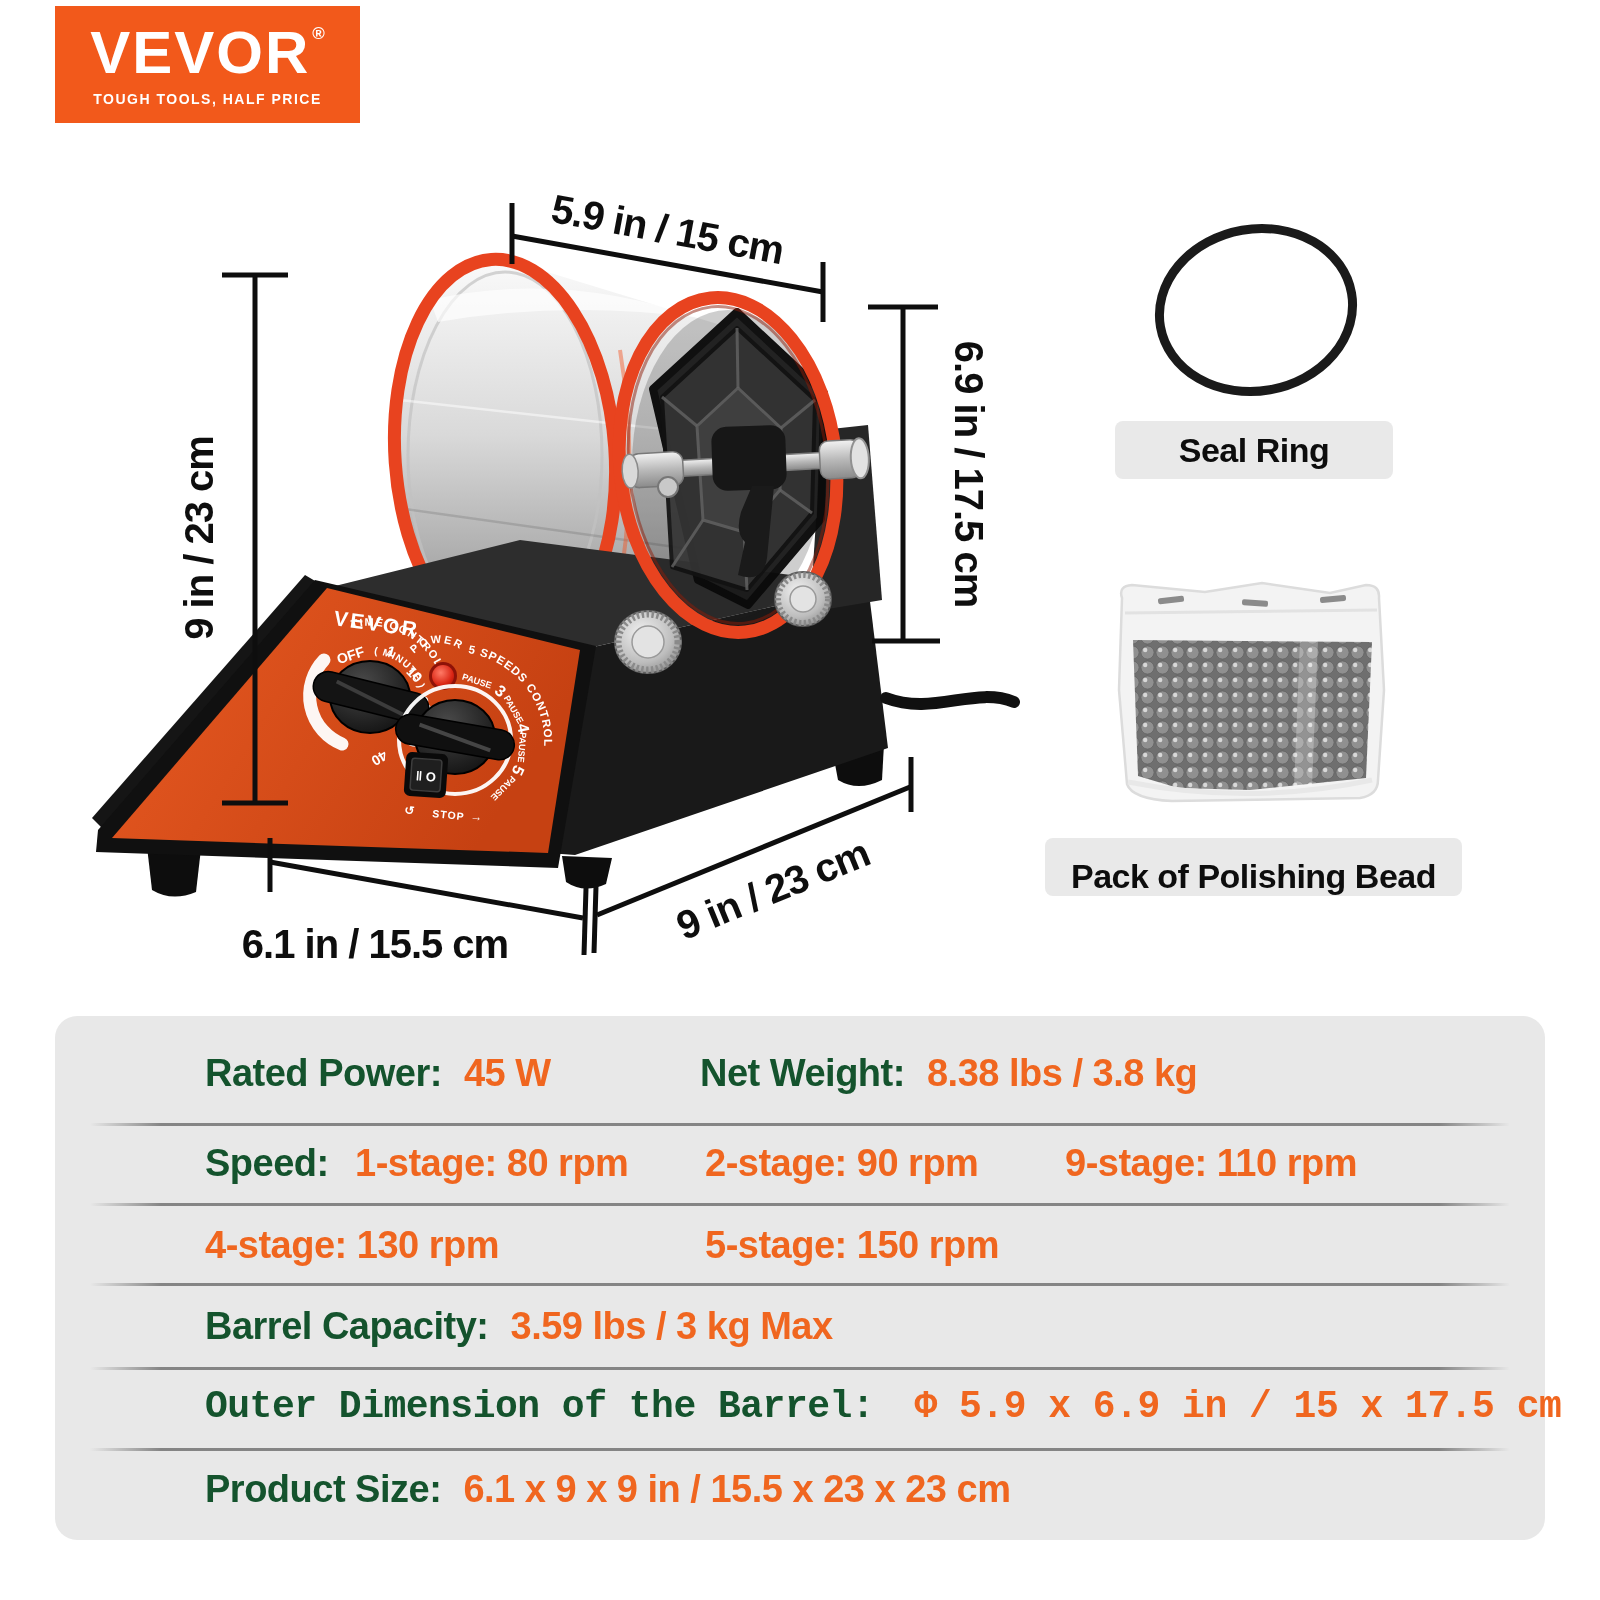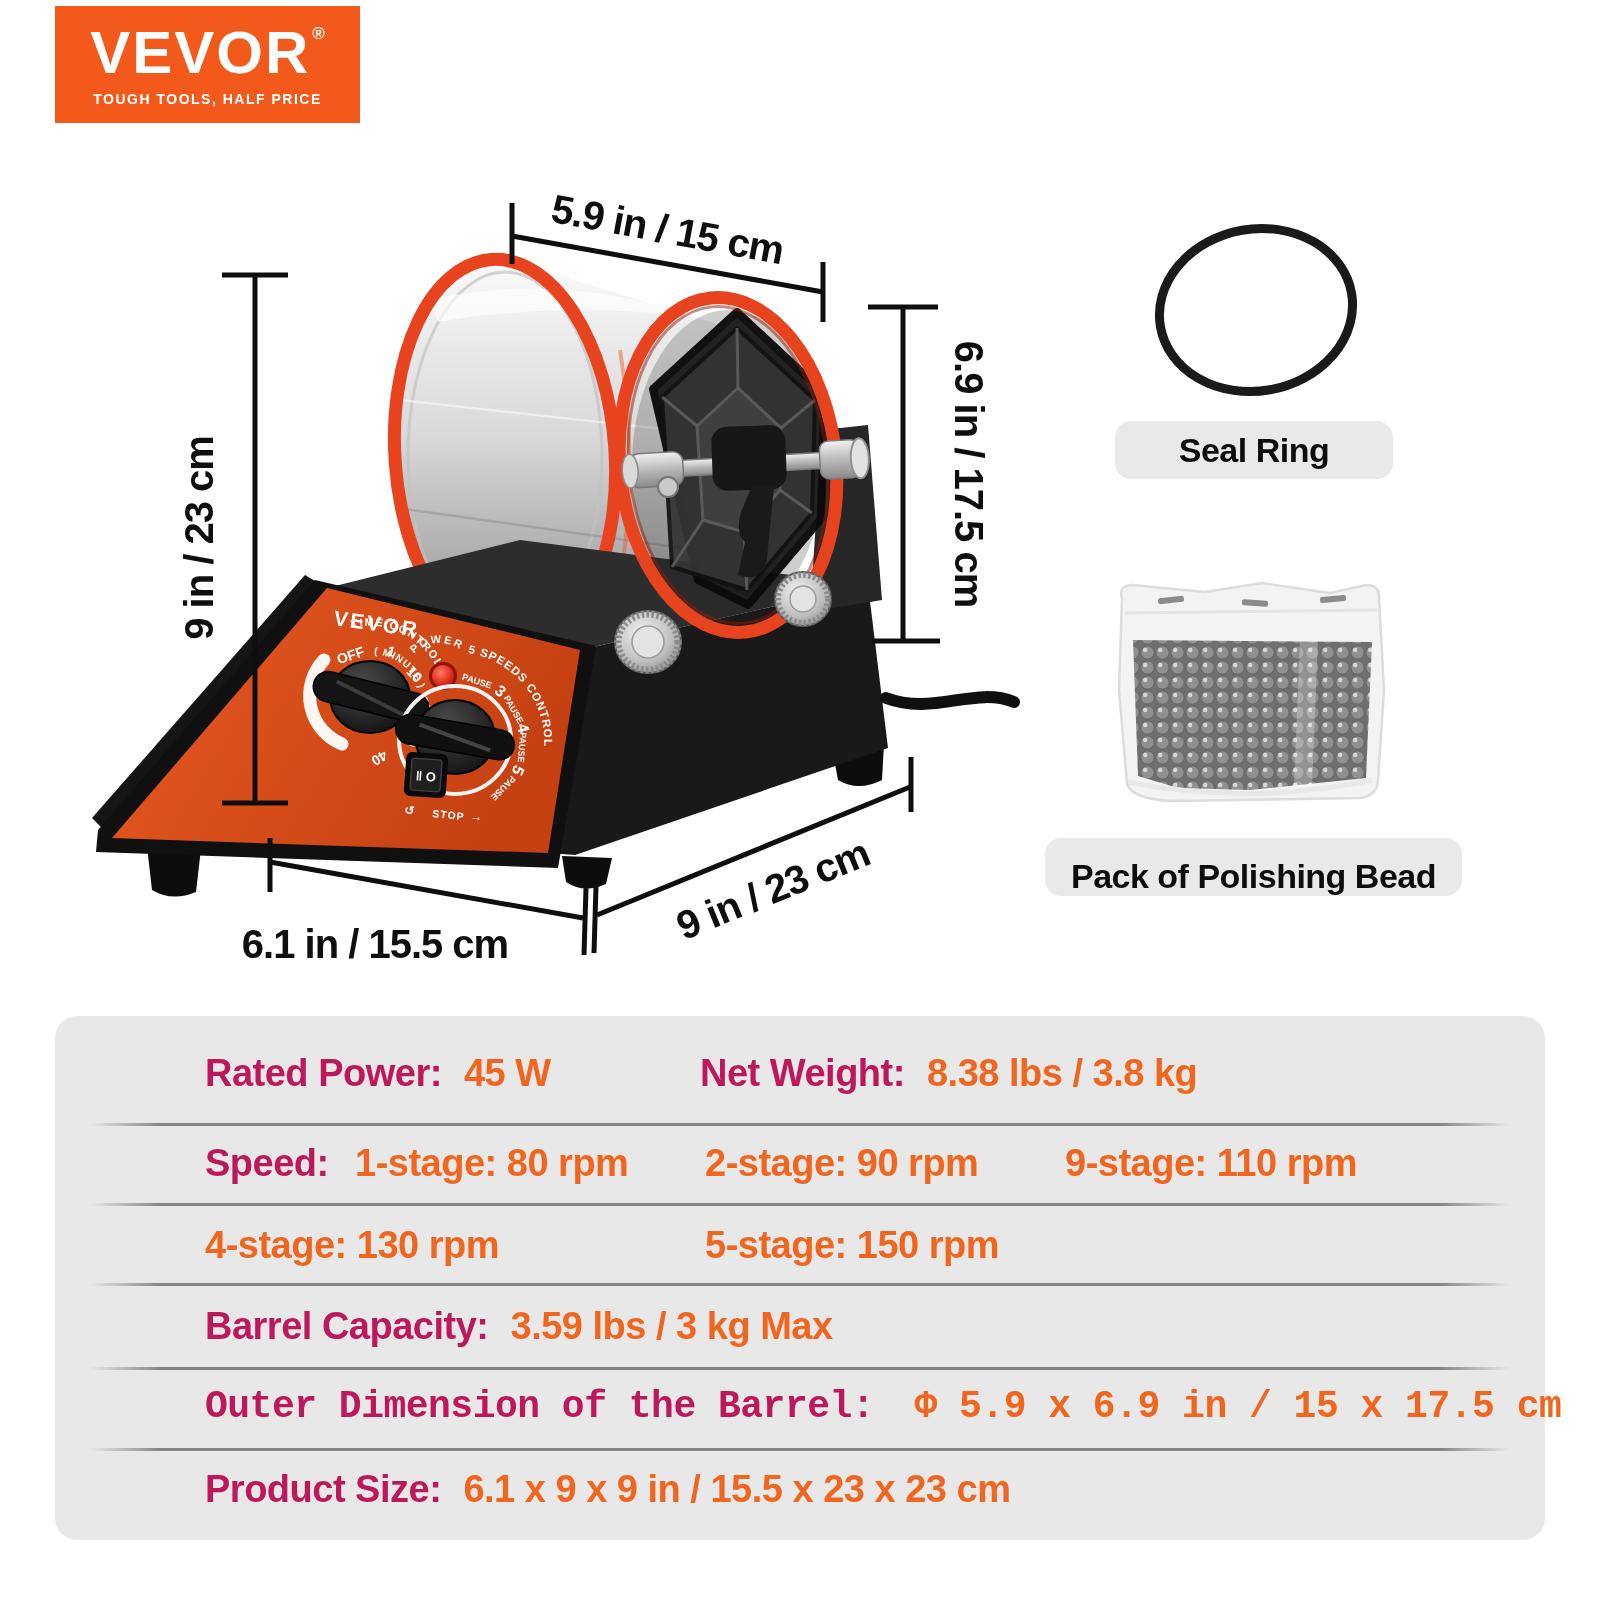--- a/index.html
+++ b/index.html
@@ -26,35 +26,35 @@
   .logo .brand{font-size:60px;font-weight:bold;letter-spacing:2px;}
   .logo .reg{font-size:17px;font-weight:bold;margin-top:2px;margin-left:2px;}
   .logo .tagline{font-size:14px;font-weight:bold;letter-spacing:1.5px;margin-top:8px;white-space:nowrap;}
   
   #scene{position:absolute;left:0;top:0;}
   .dim-text{font-weight:bold;font-size:40px;fill:#0e0e0e;letter-spacing:-1px;}
   .dim-line{stroke:#0e0e0e;stroke-width:5;fill:none;}
   .panel-micro{fill:#ffffff;font-weight:bold;}
   
   .pill{
-    position:absolute;background:#e9e9e9;border-radius:16px;
+    position:absolute;background:#e9e9e9;border-radius:8px;
     display:flex;align-items:center;justify-content:center;
     font-size:34px;font-weight:bold;color:#0d0d0d;letter-spacing:-0.5px;
   }
   .pill.seal{left:1115px;top:421px;width:278px;height:58px;}
   .pill.pack{left:1045px;top:838px;width:417px;height:58px;align-items:flex-end;}
   
   .specs{
     position:absolute;left:55px;top:1016px;width:1490px;height:524px;
     background:var(--table-bg);border-radius:22px;
   }
   .spec-row{position:absolute;left:0;width:100%;height:50px;line-height:50px;
     font-size:38px;font-weight:bold;letter-spacing:-0.5px;white-space:nowrap;}
   .spec-row span{position:absolute;top:0;}
-  .lab{color:#be185d;}
+  .lab{color:#14532d;}
   .val{color:var(--value-orange);}
   .inline-pair .val{position:static;margin-left:12px;}
   .inline-pair .lab{position:static;}
   .pair{position:absolute;top:0;}
   .divider{
     position:absolute;left:35px;width:1420px;height:3px;border-radius:2px;
     background:linear-gradient(to right, rgba(130,130,130,0), rgba(115,115,115,0.85) 5%, rgba(115,115,115,0.85) 95%, rgba(130,130,130,0));
   }
 </style>
 </head>

